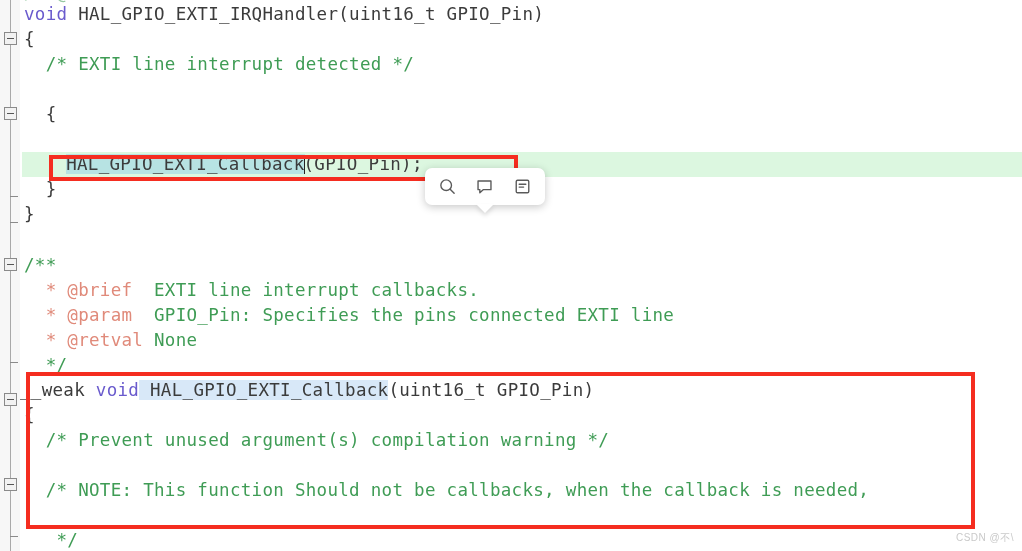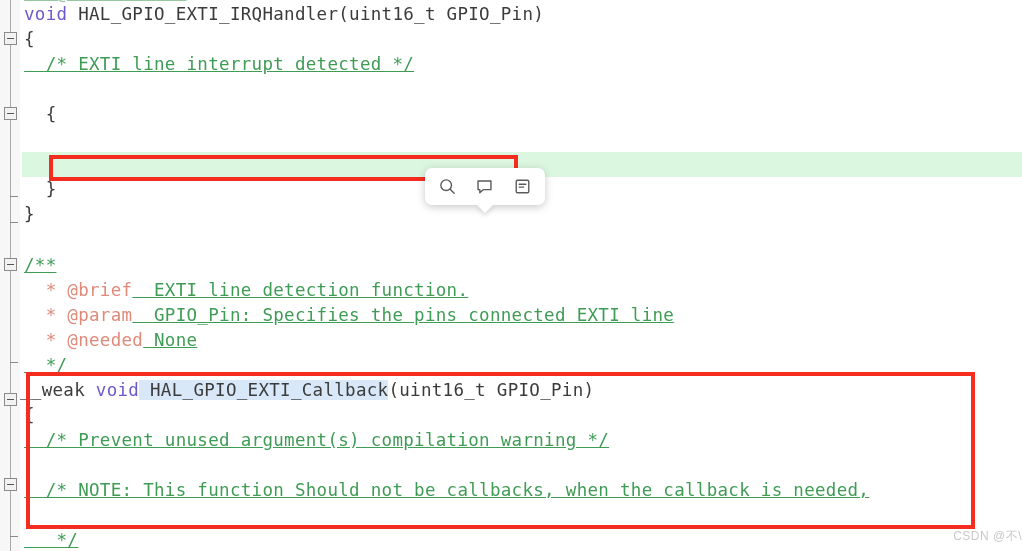--- a/index.html
+++ b/index.html
@@ -87,21 +87,21 @@
   .code-line {
     position: absolute;
     left: 0;
     white-space: pre;
     font-size: 17.5px;
     line-height: 25px;
     letter-spacing: 0.3px;
     color: #3b3b3b;
   }
   .kw      { color: #6a5bcd; }
-  .cmt     { color: #3f9c55; text-decoration: underline; }
+  .cmt     { color: #3f9c55; }
   .doctag  { color: #e08a7a; }
   .num     { color: #5fc0d0; }
   .ident   { color: #3b3b3b; }
   .sel-cyan   { background: #b7e3e3; }
   .sel-blue   { background: #d8e8f8; }
 
   .caret {
     display: inline-block;
     width: 0;
     border-left: 1.5px solid #222;
@@ -152,24 +152,24 @@
     display: flex;
     align-items: center;
     justify-content: center;
     cursor: pointer;
   }
   .popup-btn svg { display: block; }
 
   
   .watermark {
     position: absolute;
-    right: 0;
+    right: 8px;
     bottom: 6px;
     font-family: "Liberation Sans", sans-serif;
-    font-size: 12px;
+    font-size: 10px;
     color: #c9c9c9;
     letter-spacing: 0.5px;
     white-space: nowrap;
   }
 </style>
 </head>
 <body>
 
 <div id="screen">
 
@@ -197,32 +197,33 @@
     <div class="code-line" style="top:2px; left:2px"><span class="kw">void</span><span class="ident"> HAL_GPIO_EXTI_IRQHandler</span><span class="ident">(uint16_t GPIO_Pin)</span></div>
 
     <div class="code-line" style="top:27px; left:2px">{</div>
 
     <div class="code-line cmt" style="top:52px; left:2px">  /* EXTI line interrupt detected */</div>
 
 
     <div class="code-line" style="top:102px; left:2px">  {</div>
 
 
+    <div class="code-line" style="top:152px; left:2px"><span style="display:inline-block;width:4ch"></span><span class="sel-cyan">HAL_GPIO_EXTI_Callback</span><span class="caret"></span><span class="ident">(GPIO_Pin);</span></div>
 
     <div class="code-line" style="top:177px; left:2px">  }</div>
 
     <div class="code-line" style="top:202px; left:2px">}</div>
 
     <div class="code-line cmt" style="top:253px; left:2px">/**</div>
 
-    <div class="code-line" style="top:278px; left:2px"><span class="doctag">  * @brief</span><span class="cmt">  EXTI line detection function.</span></div>
+    <div class="code-line" style="top:278px; left:2px"><span class="doctag">  * @brief</span><span class="cmt">  EXTI line interrupt callbacks.</span></div>
 
     <div class="code-line" style="top:303px; left:2px"><span class="doctag">  * @param</span><span class="cmt">  GPIO_Pin: Specifies the pins connected EXTI line</span></div>
 
-    <div class="code-line" style="top:328px; left:2px"><span class="doctag">  * @needed</span><span class="cmt"> None</span></div>
+    <div class="code-line" style="top:328px; left:2px"><span class="doctag">  * @retval</span><span class="cmt"> None</span></div>
 
     <div class="code-line cmt" style="top:353px; left:2px">  */</div>
 
     <div class="code-line" style="top:378px; left:-2px"><span class="ident">__weak </span><span class="kw">void</span><span class="sel-blue"> HAL_GPIO_EXTI_Callback</span><span class="ident">(uint16_t GPIO_Pin)</span></div>
 
     <div class="code-line" style="top:403px; left:2px">{</div>
 
     <div class="code-line cmt" style="top:428px; left:2px">  /* Prevent unused argument(s) compilation warning */</div>
 
 

